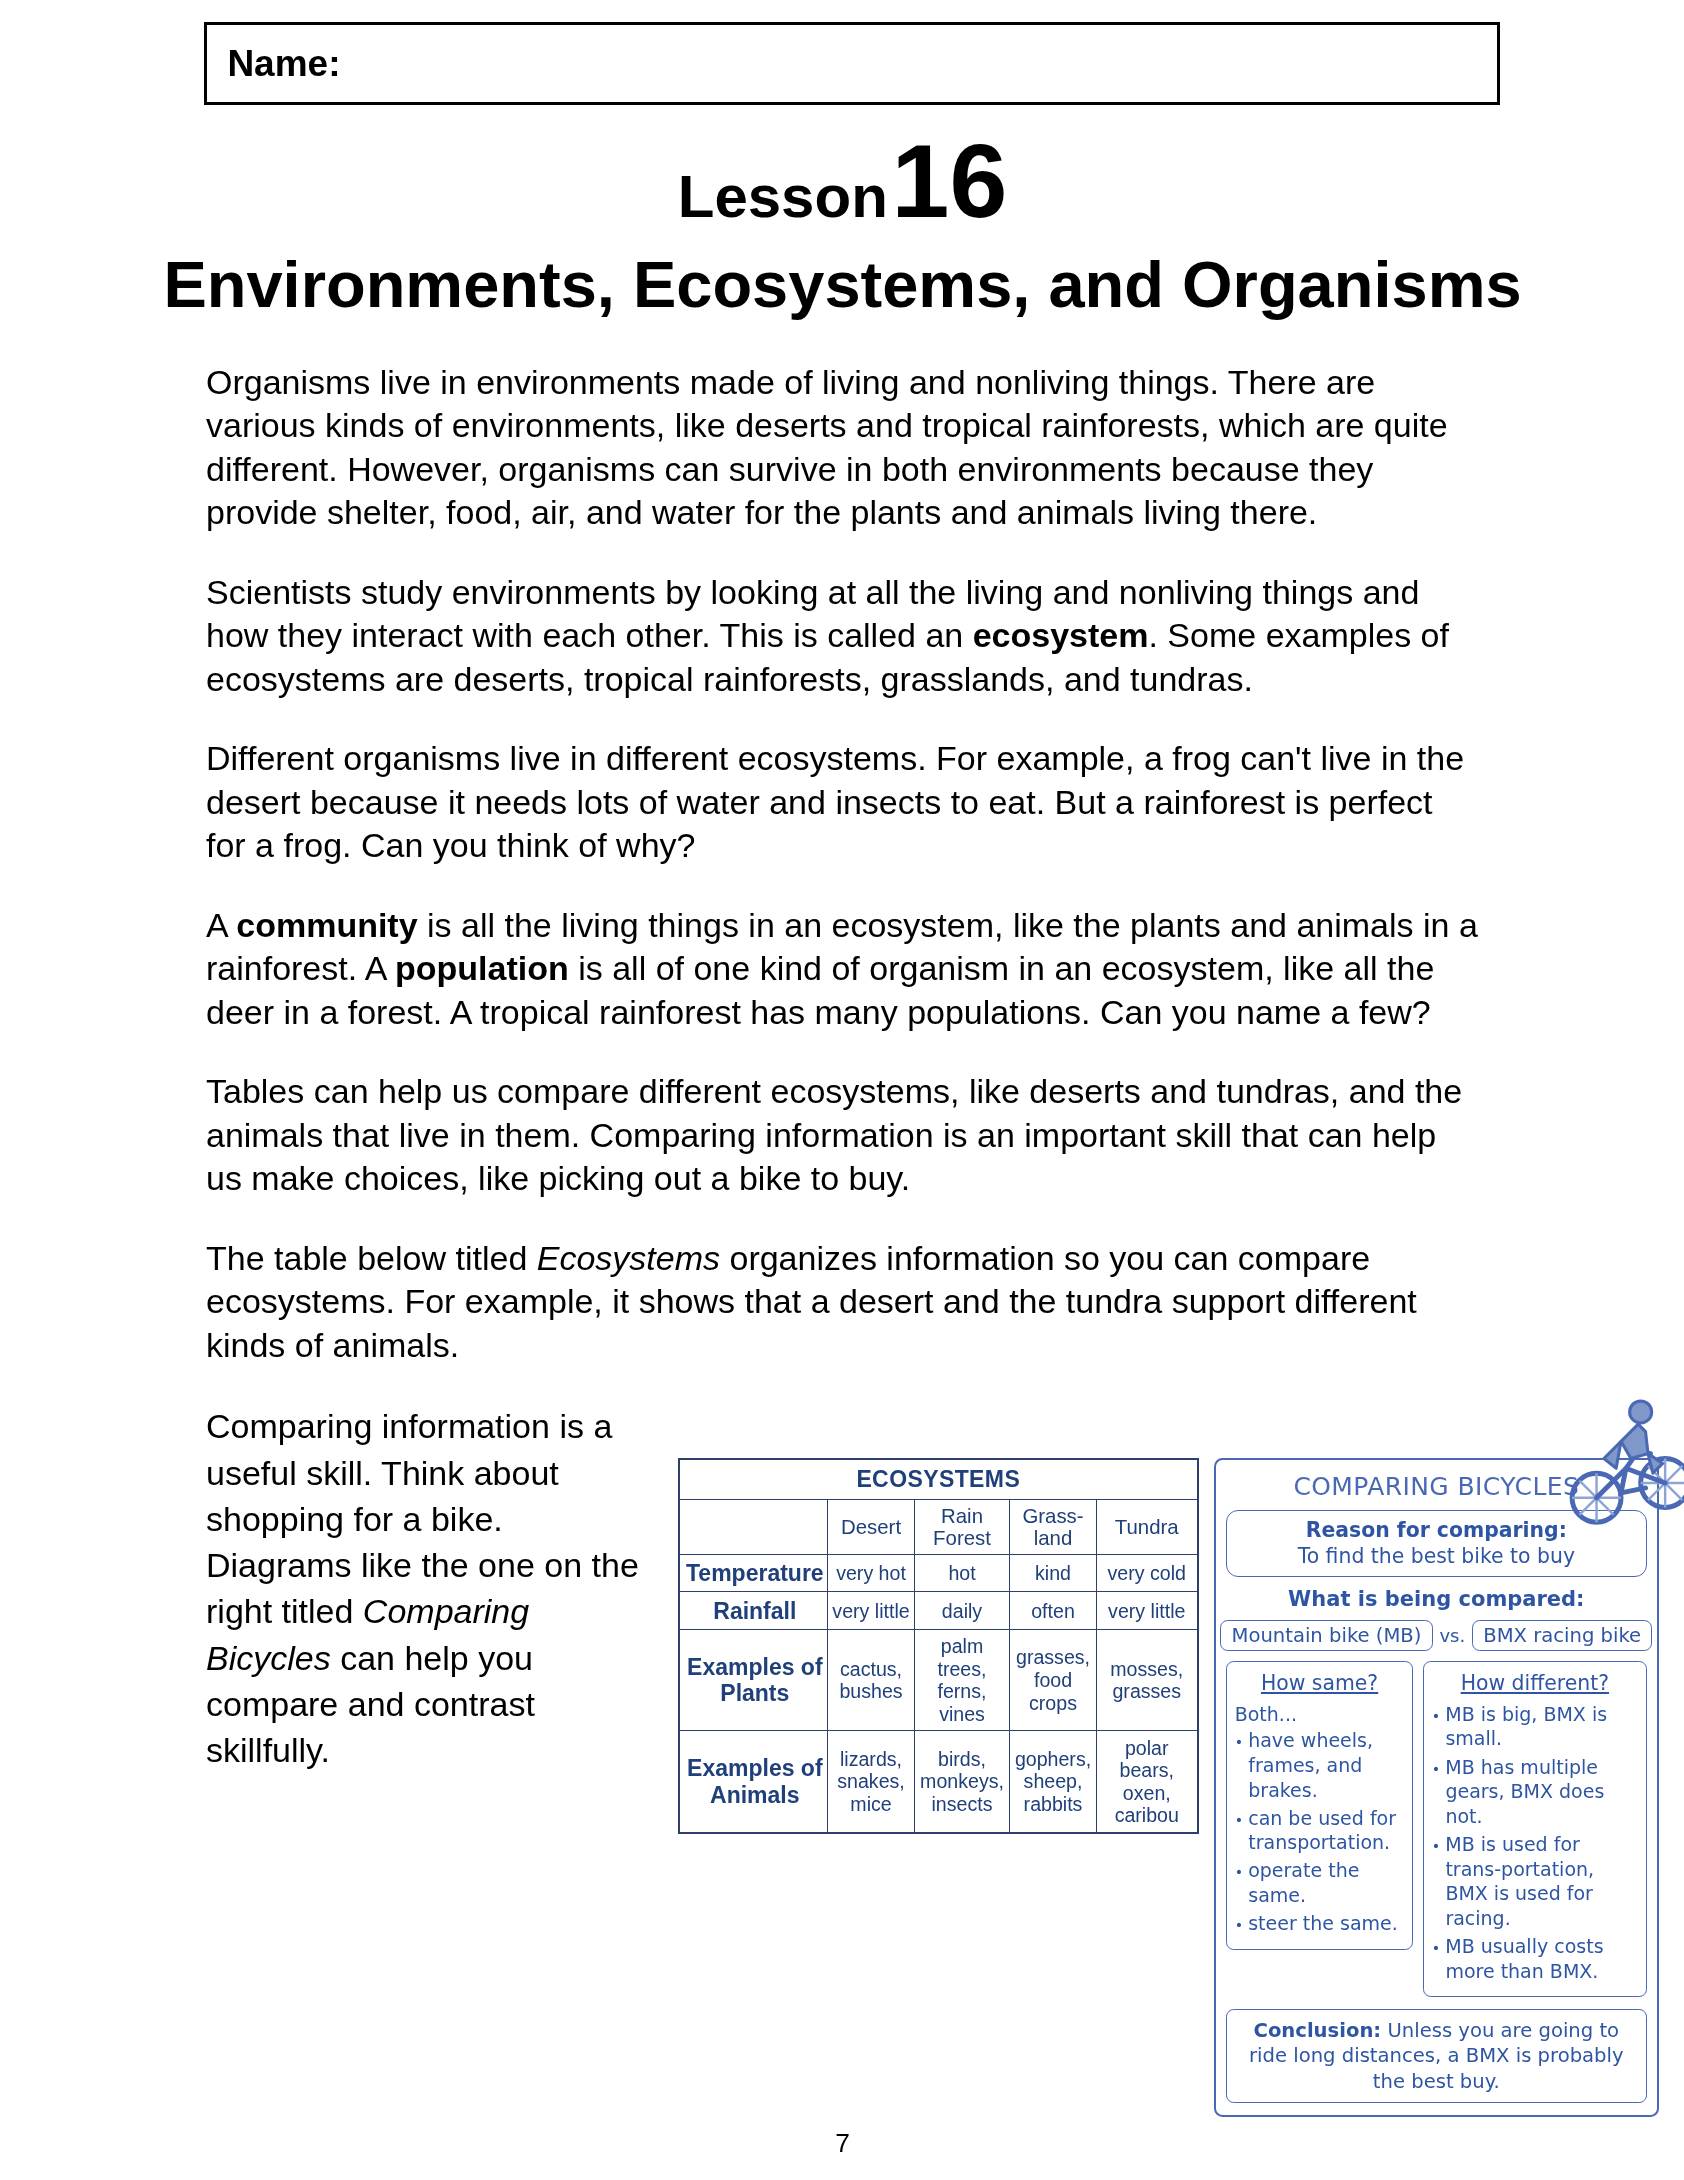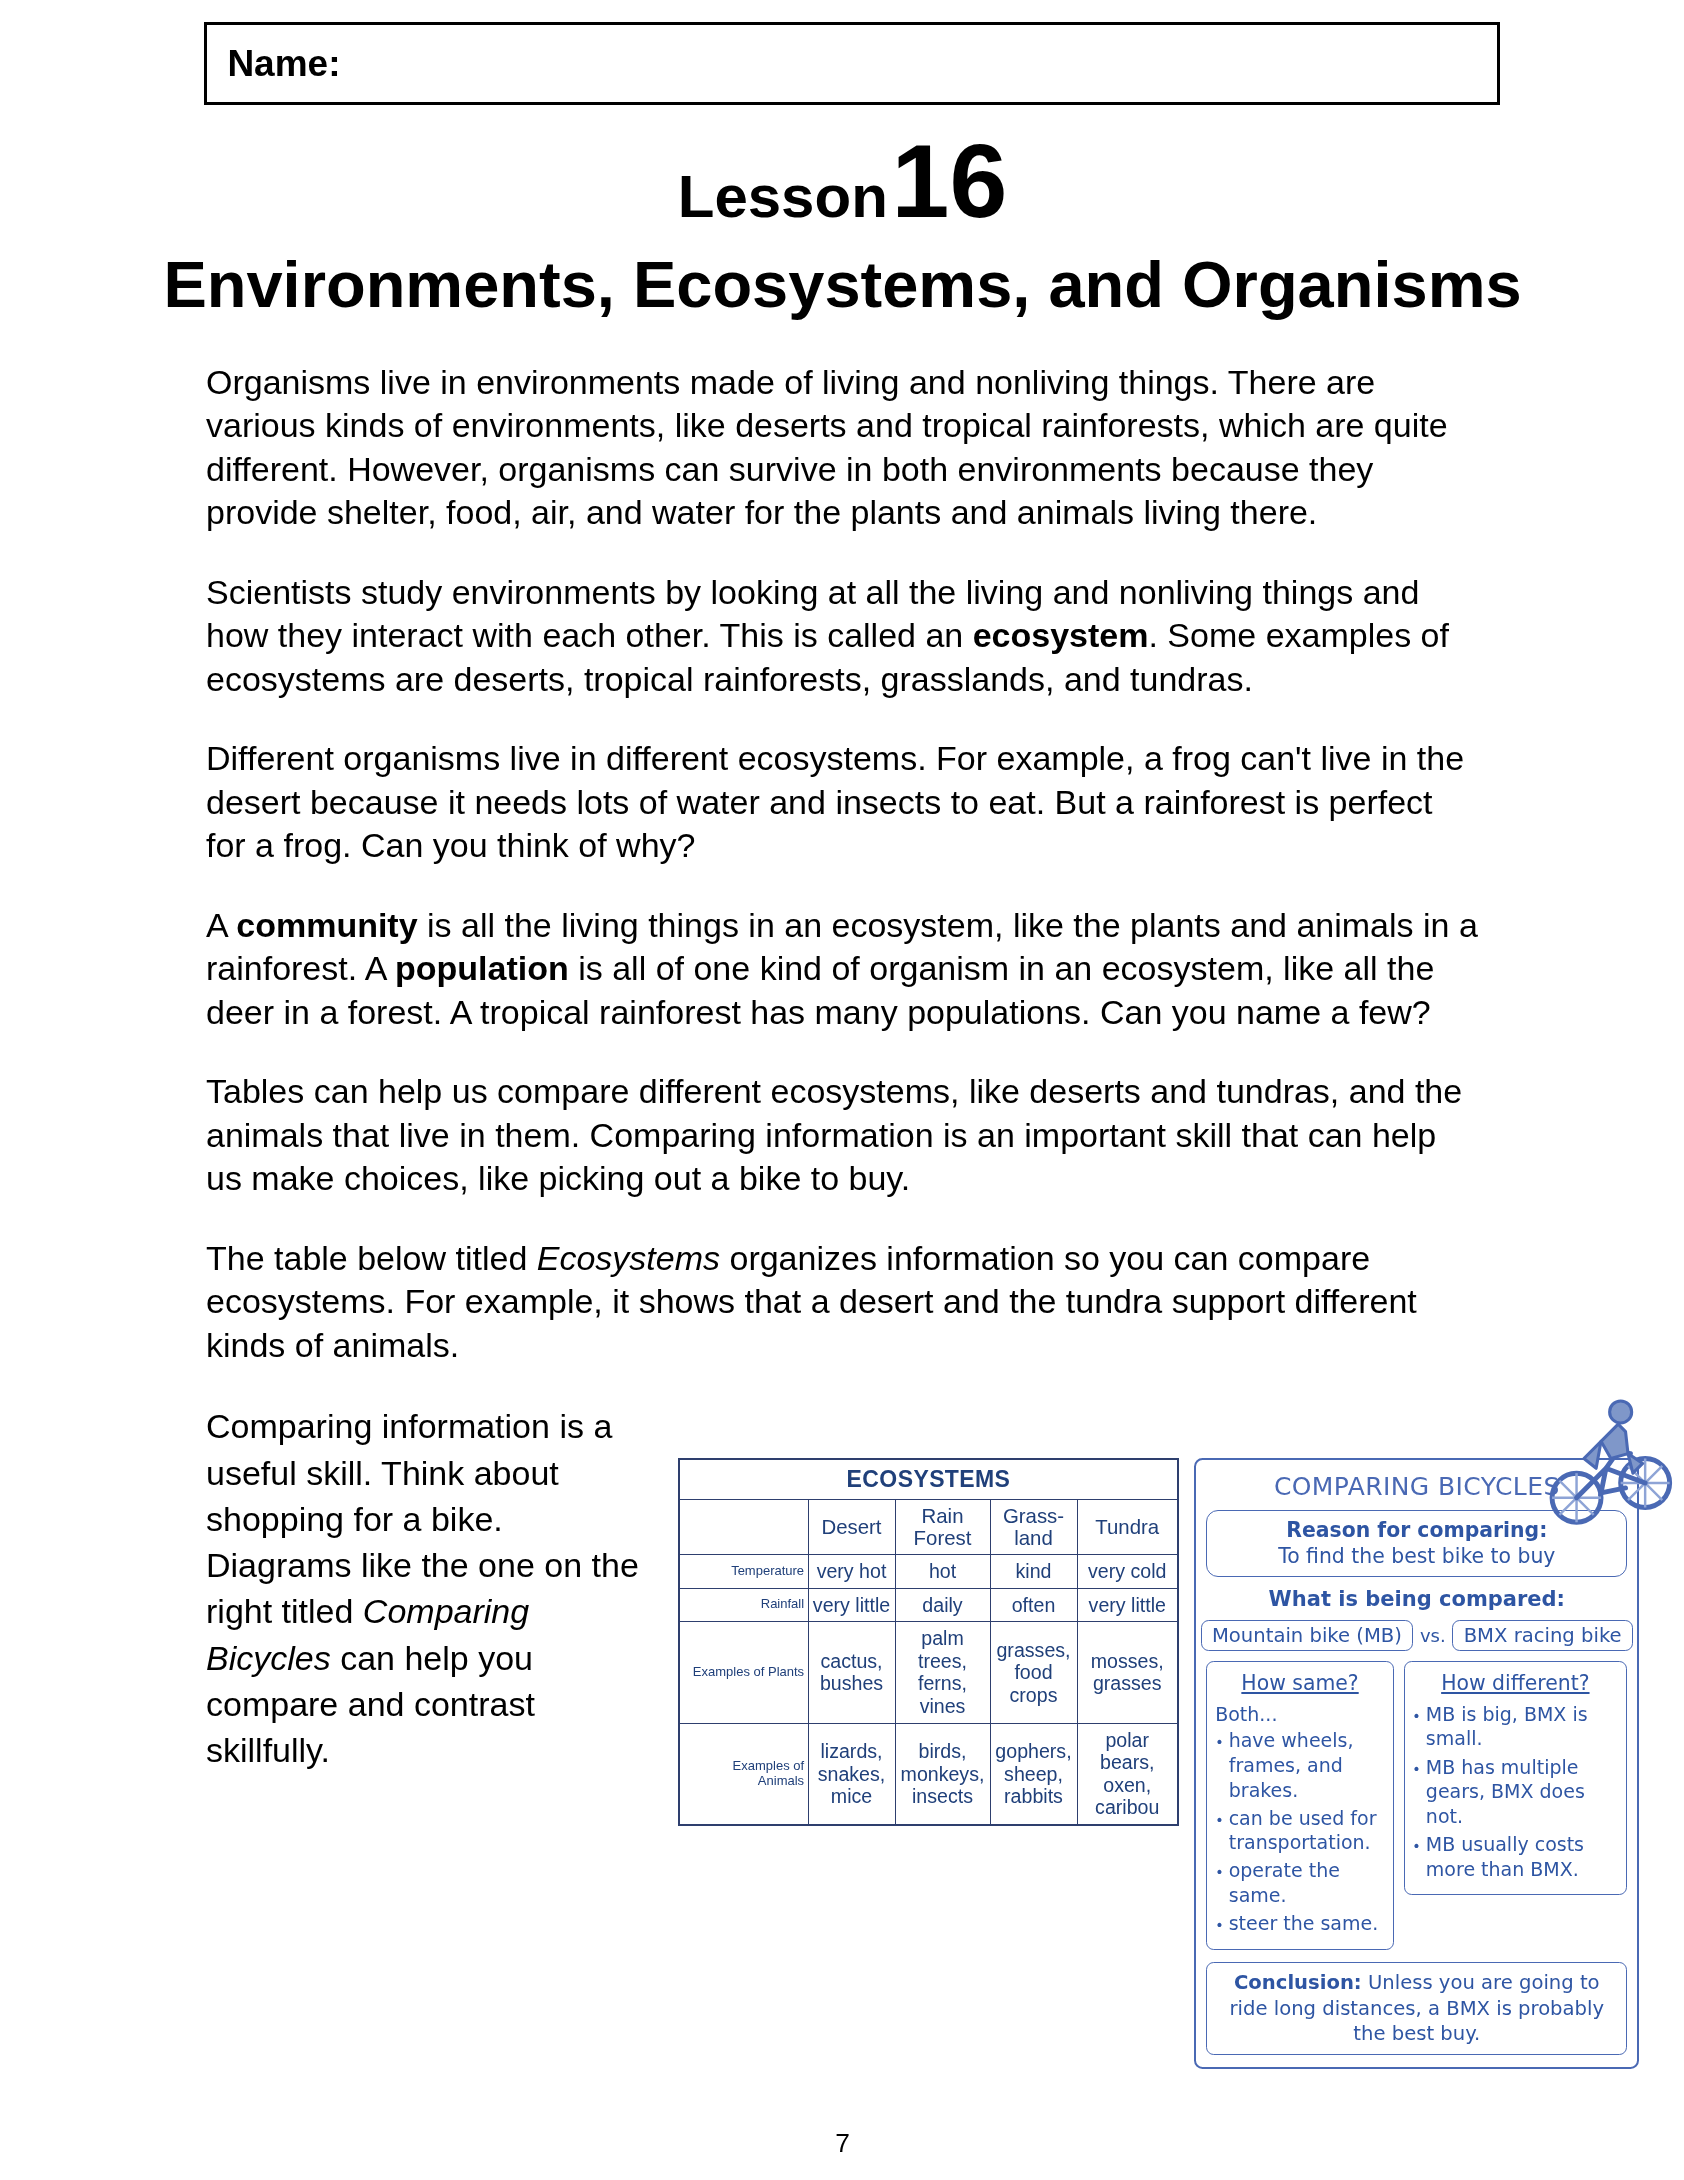--- a/index.html
+++ b/index.html
@@ -25,21 +25,21 @@
   .bottom { display:flex; align-items:flex-start; margin-left:206px; }
   .side-text { width:433px; font-size:34px; line-height:1.36; }
 
   
   .table-col { margin-left:39px; margin-top:55px; }
   .eco-table { border-collapse:collapse; color:#20407a; border:2.6px solid #2e3f6e; }
   .eco-table td, .eco-table th { border:1.7px solid #2e3f6e; vertical-align:middle; }
   .eco-title { font-weight:bold; font-size:23px; text-align:center; padding:6px 0; letter-spacing:0.4px; }
   .eco-table th { font-weight:normal; font-size:20.4px; text-align:center; padding:4.3px 2.6px; line-height:1.1; }
   .eco-table td.cell { font-size:19.6px; text-align:center; padding:5.1px 3.4px; line-height:1.15; }
-  .eco-table td.rowlabel { font-size:13px; text-align:right; padding:5.1px 3.4px 5.1px 6px; line-height:1.15; }
+  .eco-table td.rowlabel { font-size:23px; text-align:center; padding:5.1px 3.4px 5.1px 6px; line-height:1.15;font-weight:bold; }
 
   
   .bike-col { position:relative; margin-left:15.3px; margin-top:55px; width:445px; }
   .bike-panel {
     border:2.6px solid #4a69b4; border-radius:8.5px; padding:8.5px 10.2px 12px;
     color:#2e55a3; font-family:"DejaVu Sans", sans-serif; background:#fff;
   }
   .bike-title { text-align:center; font-size:25px; color:#4a69b4; margin:3.4px 0 8.5px; letter-spacing:0.4px; }
   .reason-box { border:1.7px solid #4a69b4; border-radius:12px; text-align:center; padding:6px 21px; font-size:20.4px; line-height:1.3; }
   .reason-label { font-weight:bold; }
@@ -190,20 +190,21 @@
               <li>can be used for transportation.</li>
               <li>operate the same.</li>
               <li>steer the same.</li>
             </ul>
           </div>
           <div class="col-box col-diff">
             <div class="col-header">How different?</div>
             <ul class="bullet-list">
               <li>MB is big, BMX is small.</li>
               <li>MB has multiple gears, BMX does not.</li>
+              <li>MB is used for trans-portation, BMX is used for racing.</li>
               <li>MB usually costs more than BMX.</li>
             </ul>
           </div>
         </div>
 
         <div class="conclusion-box">
           <span class="conclusion-label">Conclusion:</span>
           <span>Unless you are going to ride long distances, a BMX is probably the best buy.</span>
         </div>
       </div>

